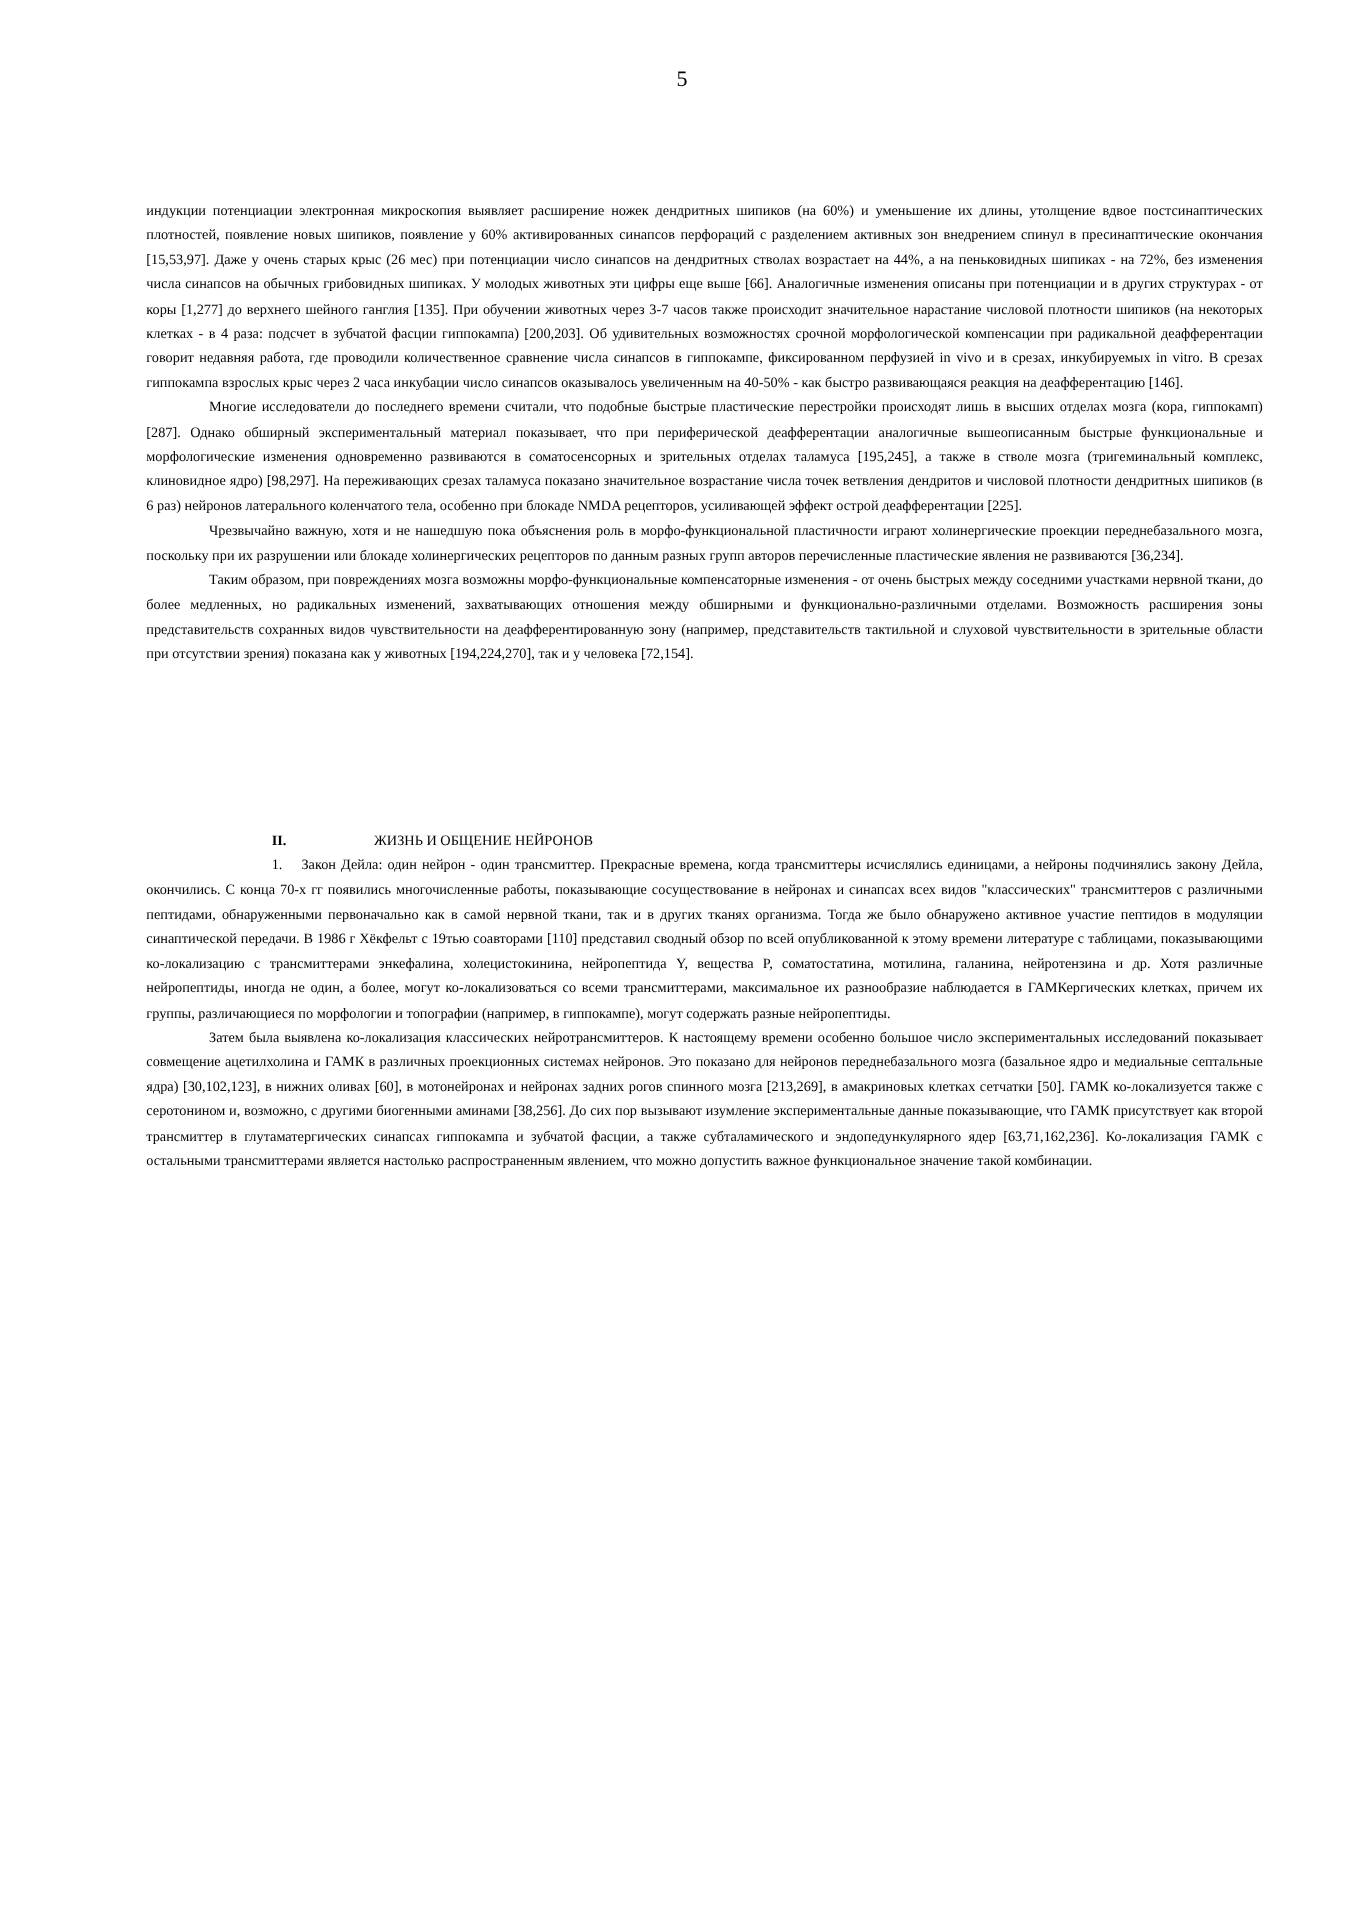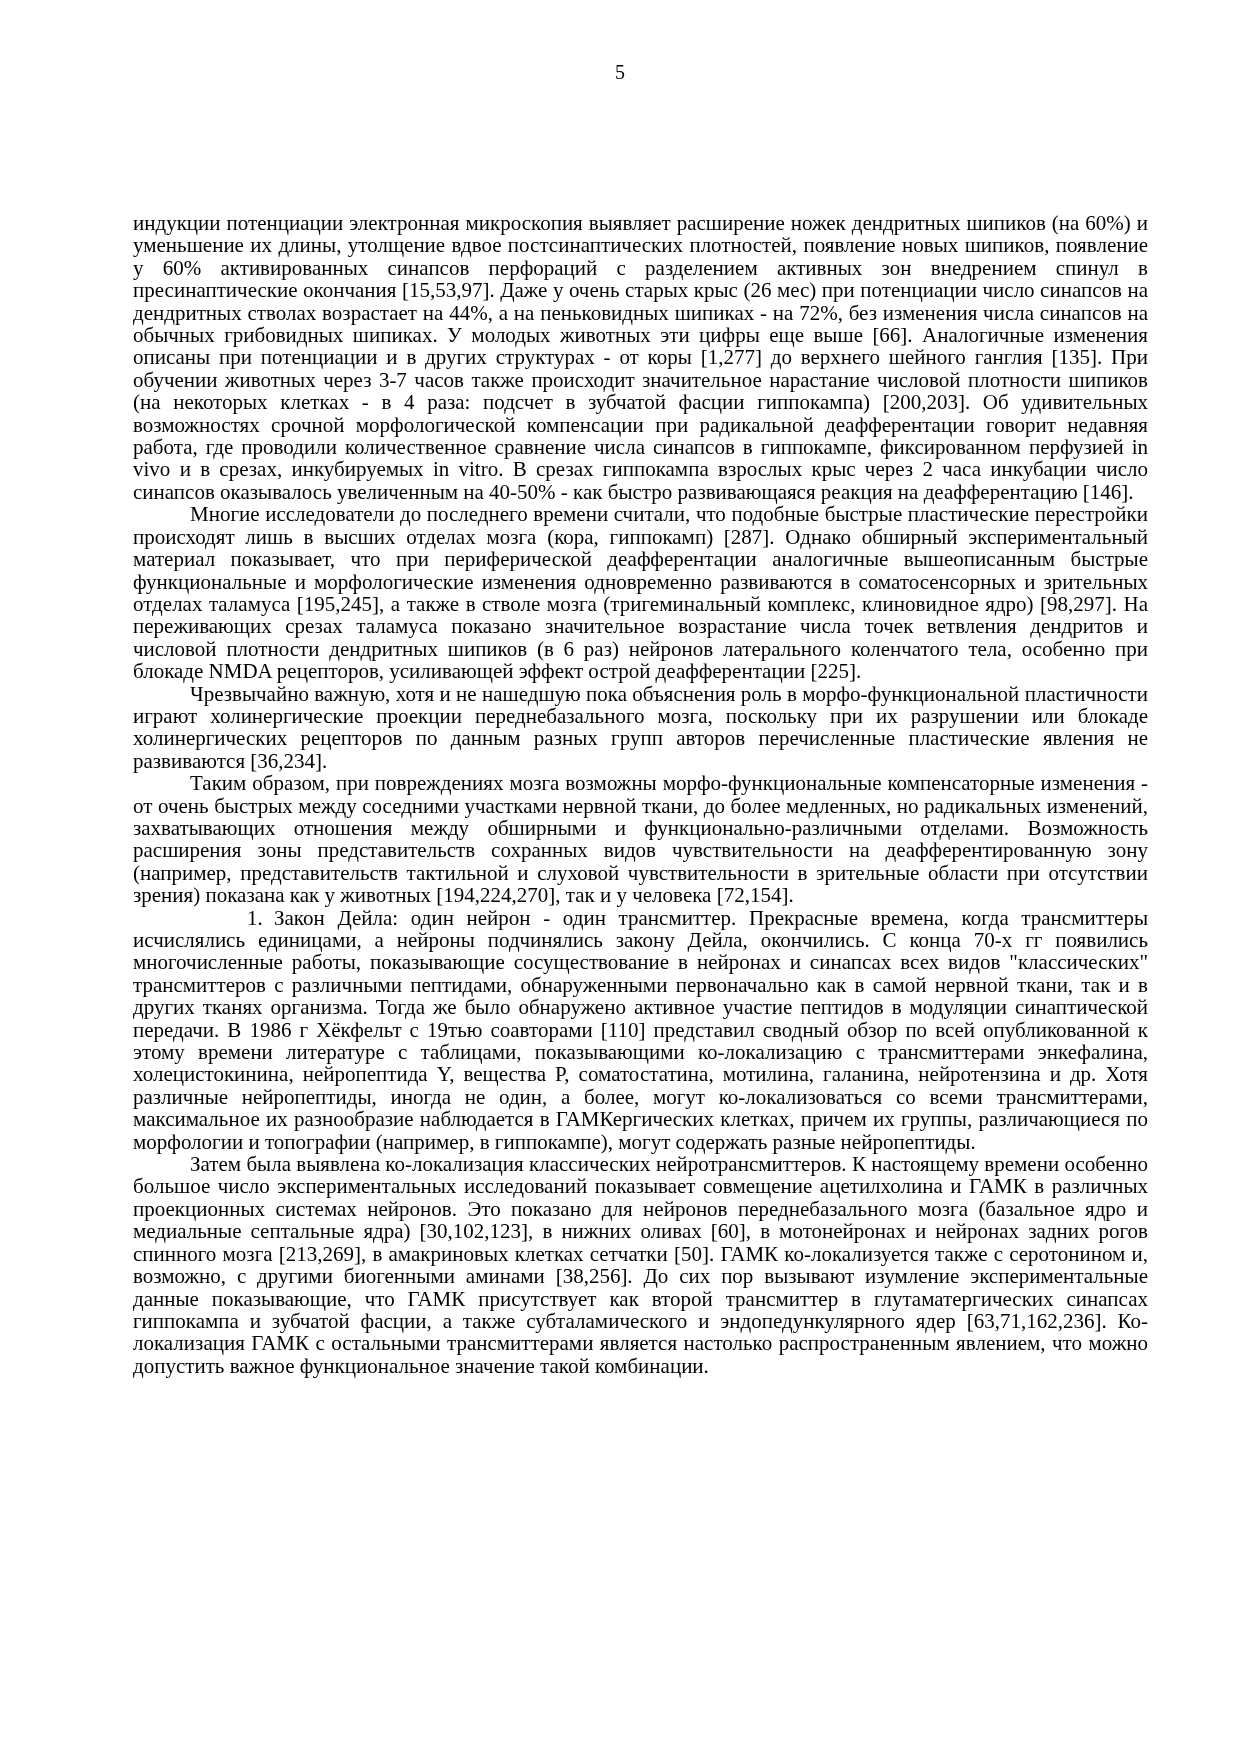--- a/index.html
+++ b/index.html
@@ -17,24 +17,24 @@
     overflow: hidden;
   }
   .page-number {
     padding-top: 60px;
     text-align: center;
     font-size: 20px;
     line-height: 24px;
   }
   .content {
     position: absolute;
-    top: 212px;
+    top: 180px;
     left: 133px;
     width: 1015px;
-    font-size: 21px;
+    font-size: 13px;
     line-height: 22.4px;
     text-align: justify;
   }
   .content p {
     margin: 0;
     padding: 0;
     text-indent: 57px;
   }
   .content p.continuation {
     text-indent: 0;
@@ -65,20 +65,23 @@
   <div class="content">
 
     <p class="continuation">индукции потенциации электронная микроскопия выявляет расширение ножек дендритных шипиков (на 60%) и уменьшение их длины, утолщение вдвое постсинаптических плотностей, появление новых шипиков, появление у 60% активированных синапсов перфораций с разделением активных зон внедрением спинул в пресинаптические окончания [15,53,97]. Даже у очень старых крыс (26 мес) при потенциации число синапсов на дендритных стволах возрастает на 44%, а на пеньковидных шипиках - на 72%, без изменения числа синапсов на обычных грибовидных шипиках. У молодых животных эти цифры еще выше [66]. Аналогичные изменения описаны при потенциации и в других структурах - от коры [1,277] до верхнего шейного ганглия [135]. При обучении животных через 3-7 часов также происходит значительное нарастание числовой плотности шипиков (на некоторых клетках - в 4 раза: подсчет в зубчатой фасции гиппокампа) [200,203]. Об удивительных возможностях срочной морфологической компенсации при радикальной деафферентации говорит недавняя работа, где проводили количественное сравнение числа синапсов в гиппокампе, фиксированном перфузией in vivo и в срезах, инкубируемых in vitro. В срезах гиппокампа взрослых крыс через 2 часа инкубации число синапсов оказывалось увеличенным на 40-50% - как быстро развивающаяся реакция на деафферентацию [146].</p>
 
     <p>Многие исследователи до последнего времени считали, что подобные быстрые пластические перестройки происходят лишь в высших отделах мозга (кора, гиппокамп) [287]. Однако обширный экспериментальный материал показывает, что при периферической деафферентации аналогичные вышеописанным быстрые функциональные и морфологические изменения одновременно развиваются в соматосенсорных и зрительных отделах таламуса [195,245], а также в стволе мозга (тригеминальный комплекс, клиновидное ядро) [98,297]. На переживающих срезах таламуса показано значительное возрастание числа точек ветвления дендритов и числовой плотности дендритных шипиков (в 6 раз) нейронов латерального коленчатого тела, особенно при блокаде NMDA рецепторов, усиливающей эффект острой деафферентации [225].</p>
 
     <p>Чрезвычайно важную, хотя и не нашедшую пока объяснения роль в морфо-функциональной пластичности играют холинергические проекции переднебазального мозга, поскольку при их разрушении или блокаде холинергических рецепторов по данным разных групп авторов перечисленные пластические явления не развиваются [36,234].</p>
 
     <p>Таким образом, при повреждениях мозга возможны морфо-функциональные компенсаторные изменения - от очень быстрых между соседними участками нервной ткани, до более медленных, но радикальных изменений, захватывающих отношения между обширными и функционально-различными отделами. Возможность расширения зоны представительств сохранных видов чувствительности на деафферентированную зону (например, представительств тактильной и слуховой чувствительности в зрительные области при отсутствии зрения) показана как у животных [194,224,270], так и у человека [72,154].</p>
 
+    <p class="section-heading">
+      <span class="section-number">II.</span><span>ЖИЗНЬ И ОБЩЕНИЕ НЕЙРОНОВ</span>
+    </p>
 
     <p>
       <span class="item-number">1.</span><span class="underlined">Закон Дейла: один нейрон - один трансмиттер.</span><span> Прекрасные времена, когда трансмиттеры исчислялись единицами, а нейроны подчинялись закону Дейла, окончились. С конца 70-х гг появились многочисленные работы, показывающие сосуществование в нейронах и синапсах всех видов "классических" трансмиттеров с различными пептидами, обнаруженными первоначально как в самой нервной ткани, так и в других тканях организма. Тогда же было обнаружено активное участие пептидов в модуляции синаптической передачи. В 1986 г Хёкфельт с 19тью соавторами [110] представил сводный обзор по всей опубликованной к этому времени литературе с таблицами, показывающими ко-локализацию с трансмиттерами энкефалина, холецистокинина, нейропептида Y, вещества P, соматостатина, мотилина, галанина, нейротензина и др. Хотя различные нейропептиды, иногда не один, а более, могут ко-локализоваться со всеми трансмиттерами, максимальное их разнообразие наблюдается в ГАМКергических клетках, причем их группы, различающиеся по морфологии и топографии (например, в гиппокампе), могут содержать разные нейропептиды.</span>
     </p>
 
     <p>Затем была выявлена ко-локализация классических нейротрансмиттеров. К настоящему времени особенно большое число экспериментальных исследований показывает совмещение ацетилхолина и ГАМК в различных проекционных системах нейронов. Это показано для нейронов переднебазального мозга (базальное ядро и медиальные септальные ядра) [30,102,123], в нижних оливах [60], в мотонейронах и нейронах задних рогов спинного мозга [213,269], в амакриновых клетках сетчатки [50]. ГАМК ко-локализуется также с серотонином и, возможно, с другими биогенными аминами [38,256]. До сих пор вызывают изумление экспериментальные данные показывающие, что ГАМК присутствует как второй трансмиттер в глутаматергических синапсах гиппокампа и зубчатой фасции, а также субталамического и эндопедункулярного ядер [63,71,162,236]. Ко-локализация ГАМК с остальными трансмиттерами является настолько распространенным явлением, что можно допустить важное функциональное значение такой комбинации.</p>
 
   </div>
 </div>
 

